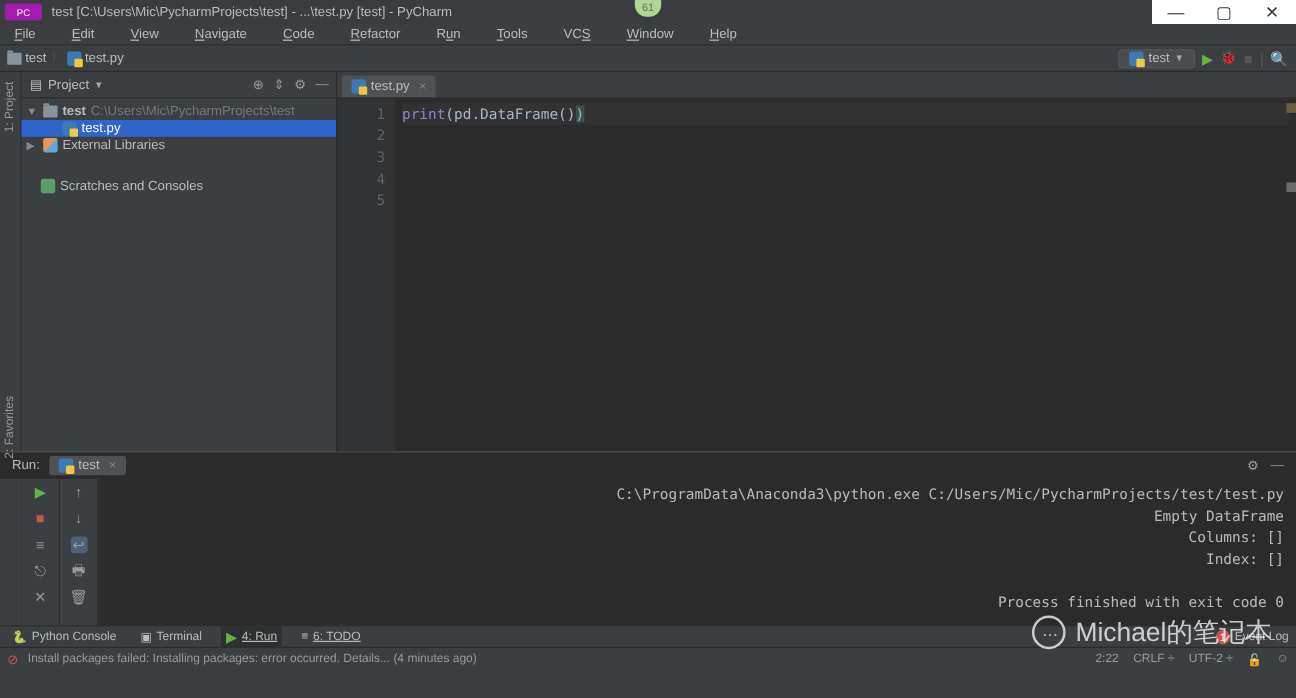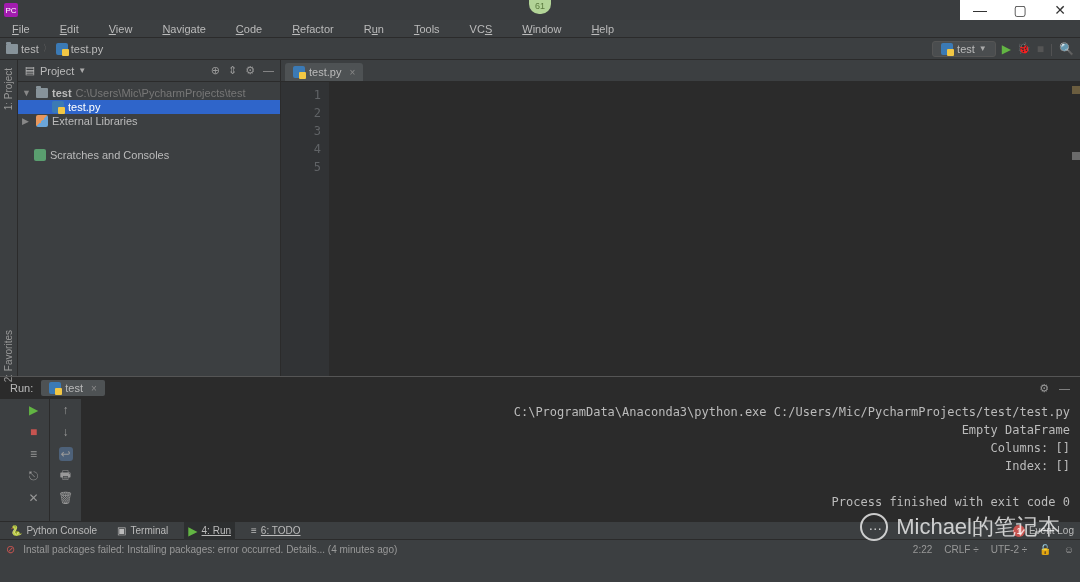--- a/index.html
+++ b/index.html
@@ -1,18 +1,18 @@
 <!DOCTYPE html>
 <html><head>
 <meta charset="utf-8">
 <style>
 * { margin: 0; padding: 0; box-sizing: border-box; }
 body { font-family: "Segoe UI", Arial, sans-serif; font-size: 12px; background: #3c3f41; color: #bbbbbb; width: 1080px; height: 582px; overflow: hidden; position: relative; }
 .titlebar { height: 20px; background: #3a3d3f; display: flex; align-items: center; padding: 0 4px; color: #bbb; font-size: 11px; position: relative; }
-.titlebar-icon { width: 14px; height: 14px; background: #a21caf; border-radius: 2px; margin-right: 8px; display: flex; align-items: center; justify-content: center; color: #fff; font-size: 8px; }
+.titlebar-icon { width: 31px; height: 14px; background: #a21caf; border-radius: 2px; margin-right: 8px; display: flex; align-items: center; justify-content: center; color: #fff; font-size: 8px; }
 .titlebar-controls { position: absolute; right: 0; top: 0; display: flex; height: 20px; }
 .titlebar-btn { width: 40px; display: flex; align-items: center; justify-content: center; color: #333; background: #fff; font-size: 14px; }
 .badge-top { position: absolute; left: 50%; top: -2px; width: 22px; height: 16px; background: #b2d497; border-radius: 0 0 10px 10px; color: #5a7a3e; font-size: 9px; display: flex; align-items: center; justify-content: center; transform: translateX(-50%); }
 .menubar { height: 18px; background: #3c3f41; display: flex; align-items: center; padding: 0 6px; gap: 18px; border-bottom: 1px solid #2b2b2b; font-size: 11px; }
 .menubar span { padding: 2px 6px; cursor: default; }
 .menubar span u { text-decoration: underline; }
 .navbar { height: 22px; background: #3c3f41; display: flex; align-items: center; padding: 0 6px; border-bottom: 1px solid #2b2b2b; }
 .breadcrumb { display: flex; align-items: center; gap: 4px; font-size: 11px; }
 .bc-item { display: flex; align-items: center; gap: 3px; }
 .folder-icon { width: 12px; height: 10px; background: #87939a; border-radius: 1px; position: relative; }
@@ -77,20 +77,21 @@
 .watermark-icon::after { content: "…"; position: absolute; top: 2px; left: 6px; color: #fff; font-size: 14px; }
 .watermark-text { font-size: 22px; color: #fff; font-weight: 400; }
 .proj-icon { width:12px; height:12px; display:inline-flex; align-items:center; justify-content:center; }
 .arrow-sep { color: #666; font-size: 9px; }
 </style>
 </head>
 <body>
 
 <div class="titlebar">
   <div class="titlebar-icon">PC</div>
+  <span>test [C:\Users\Mic\PycharmProjects\test] - ...\test.py [test] - PyCharm</span>
   <div class="badge-top">61</div>
   <div class="titlebar-controls">
     <div class="titlebar-btn">—</div>
     <div class="titlebar-btn">▢</div>
     <div class="titlebar-btn">✕</div>
   </div>
 </div>
 
 <div class="menubar">
   <span><u>F</u>ile</span>
@@ -184,20 +185,21 @@
     </div>
     <div class="editor-body">
       <div class="gutter">
         <div>1</div>
         <div>2</div>
         <div>3</div>
         <div>4</div>
         <div>5</div>
       </div>
       <div class="code">
+        <div class="code-line highlighted"><span class="fn">print</span><span class="paren">(</span><span>pd</span><span>.</span><span>DataFrame</span><span>()</span><span class="paren" style="background:#3b514d;">)</span></div>
         <div class="scrollmark"></div>
         <div class="scrollmark2"></div>
       </div>
     </div>
   </div>
 </div>
 
 <div class="run-panel">
  <div class="run-panel-wrap">
   <div class="run-header">

